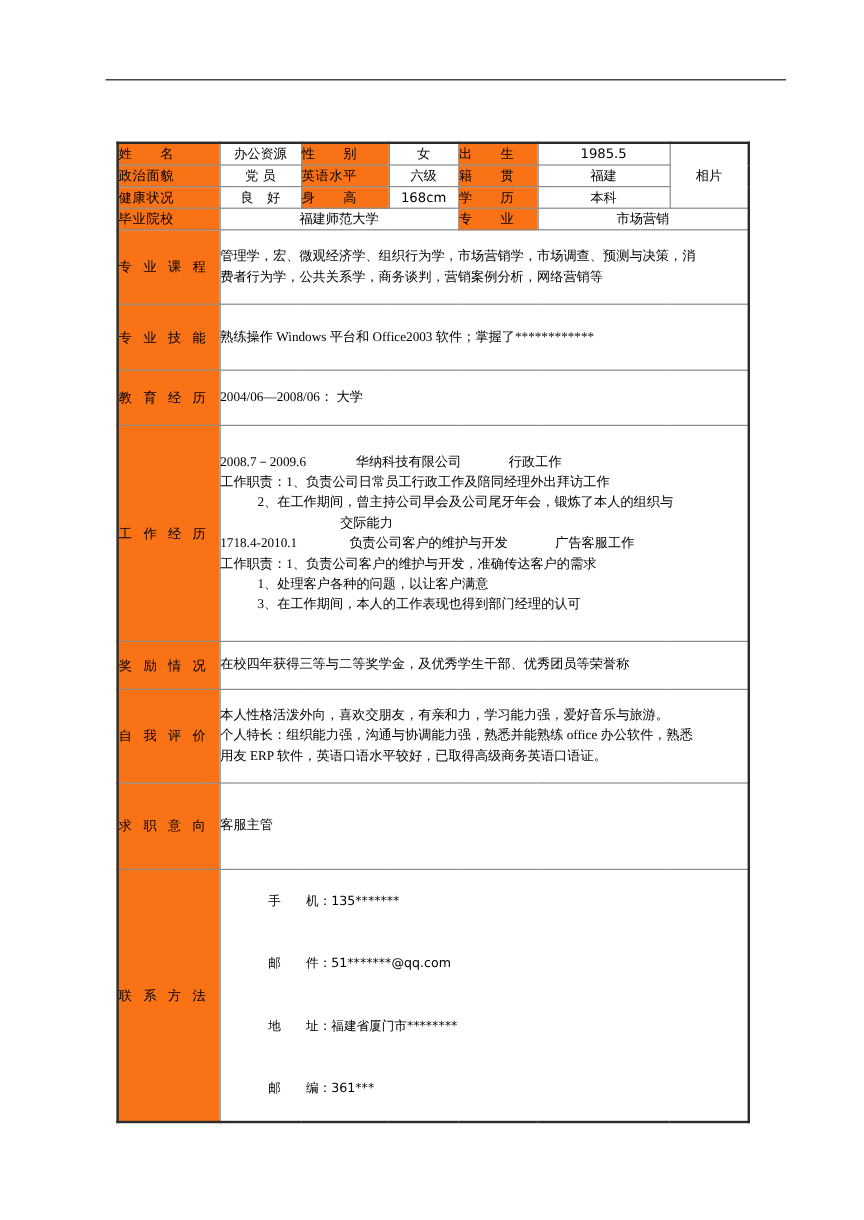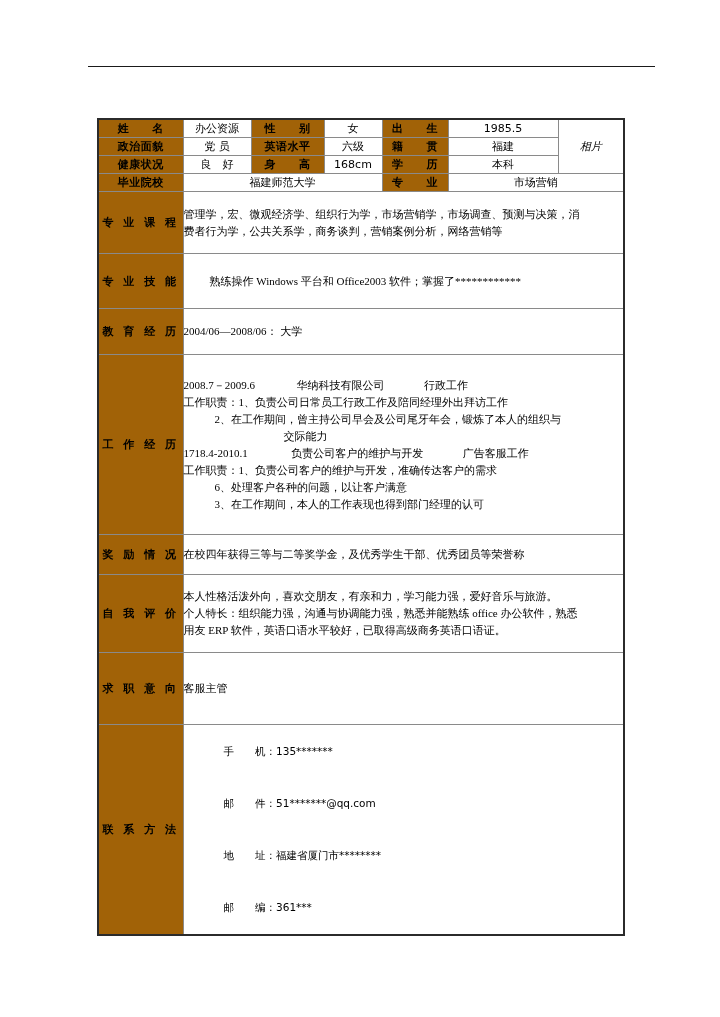--- a/index.html
+++ b/index.html
@@ -48,23 +48,22 @@
   .resume-table td {
     border: 1px solid #8a8a8a;
     padding: 0;
     vertical-align: middle;
     font-size: 11px;
     line-height: 1.55;
   }
 
   
   .lbl {
-    background: #a16207;
-    font-weight: bold;
-    text-align: center;
+    background: #f97316;
+    font-weight: normal;
     font-size: 11.5px;
     letter-spacing: 0.5px;
     white-space: nowrap;
     padding: 4px 2px;
   }
   .lbl-wide { letter-spacing: 3px; }
 
   
   .val {
     text-align: center;
@@ -82,21 +81,20 @@
     vertical-align: middle;
   }
   .content .line { white-space: nowrap; font-family: Liberation Serif, serif; }
   .indent-1 { padding-left: 31px; }
   .indent-2 { padding-left: 100px; }
 
   .photo-cell {
     text-align: center;
     font-size: 10.5px;
     background: #fff;
-    font-style: italic;
   }
 
   
   .contact-line {
     white-space: pre;
     font-size: 10.5px;
     line-height: 1.66;
   }
 </style>
 </head>
@@ -157,21 +155,21 @@
         <td class="lbl lbl-wide">专 业 课 程</td>
         <td class="content" colspan="6">
           <div class="line">管理学，宏、微观经济学、组织行为学，市场营销学，市场调查、预测与决策，消</div>
           <div class="line">费者行为学，公共关系学，商务谈判，营销案例分析，网络营销等</div>
         </td>
       </tr>
 
       <tr style="height:55px">
         <td class="lbl lbl-wide">专 业 技 能</td>
         <td class="content" colspan="6">
-          <div class="line" style="padding-left:26px">熟练操作 Windows 平台和 Office2003 软件；掌握了************</div>
+          <div class="line" style="">熟练操作 Windows 平台和 Office2003 软件；掌握了************</div>
         </td>
       </tr>
 
       <tr style="height:46px">
         <td class="lbl lbl-wide">教 育 经 历</td>
         <td class="content" colspan="6">
           <div class="line">2004/06—2008/06： 大学</div>
         </td>
       </tr>
 
@@ -189,21 +187,21 @@
           <div class="line indent-1">2、在工作期间，曾主持公司早会及公司尾牙年会，锻炼了本人的组织与</div>
           <div class="line indent-2">交际能力</div>
           <div class="line">
             <span>1718.4-2010.1</span>
             <span style="display:inline-block;width:38px"></span>
             <span>负责公司客户的维护与开发</span>
             <span style="display:inline-block;width:34px"></span>
             <span>广告客服工作</span>
           </div>
           <div class="line">工作职责：1、负责公司客户的维护与开发，准确传达客户的需求</div>
-          <div class="line indent-1">6、处理客户各种的问题，以让客户满意</div>
+          <div class="line indent-1">1、处理客户各种的问题，以让客户满意</div>
           <div class="line indent-1">3、在工作期间，本人的工作表现也得到部门经理的认可</div>
         </td>
       </tr>
 
       <tr style="height:40px">
         <td class="lbl lbl-wide">奖 励 情 况</td>
         <td class="content" colspan="6">
           <div class="line">在校四年获得三等与二等奖学金，及优秀学生干部、优秀团员等荣誉称</div>
         </td>
       </tr>

